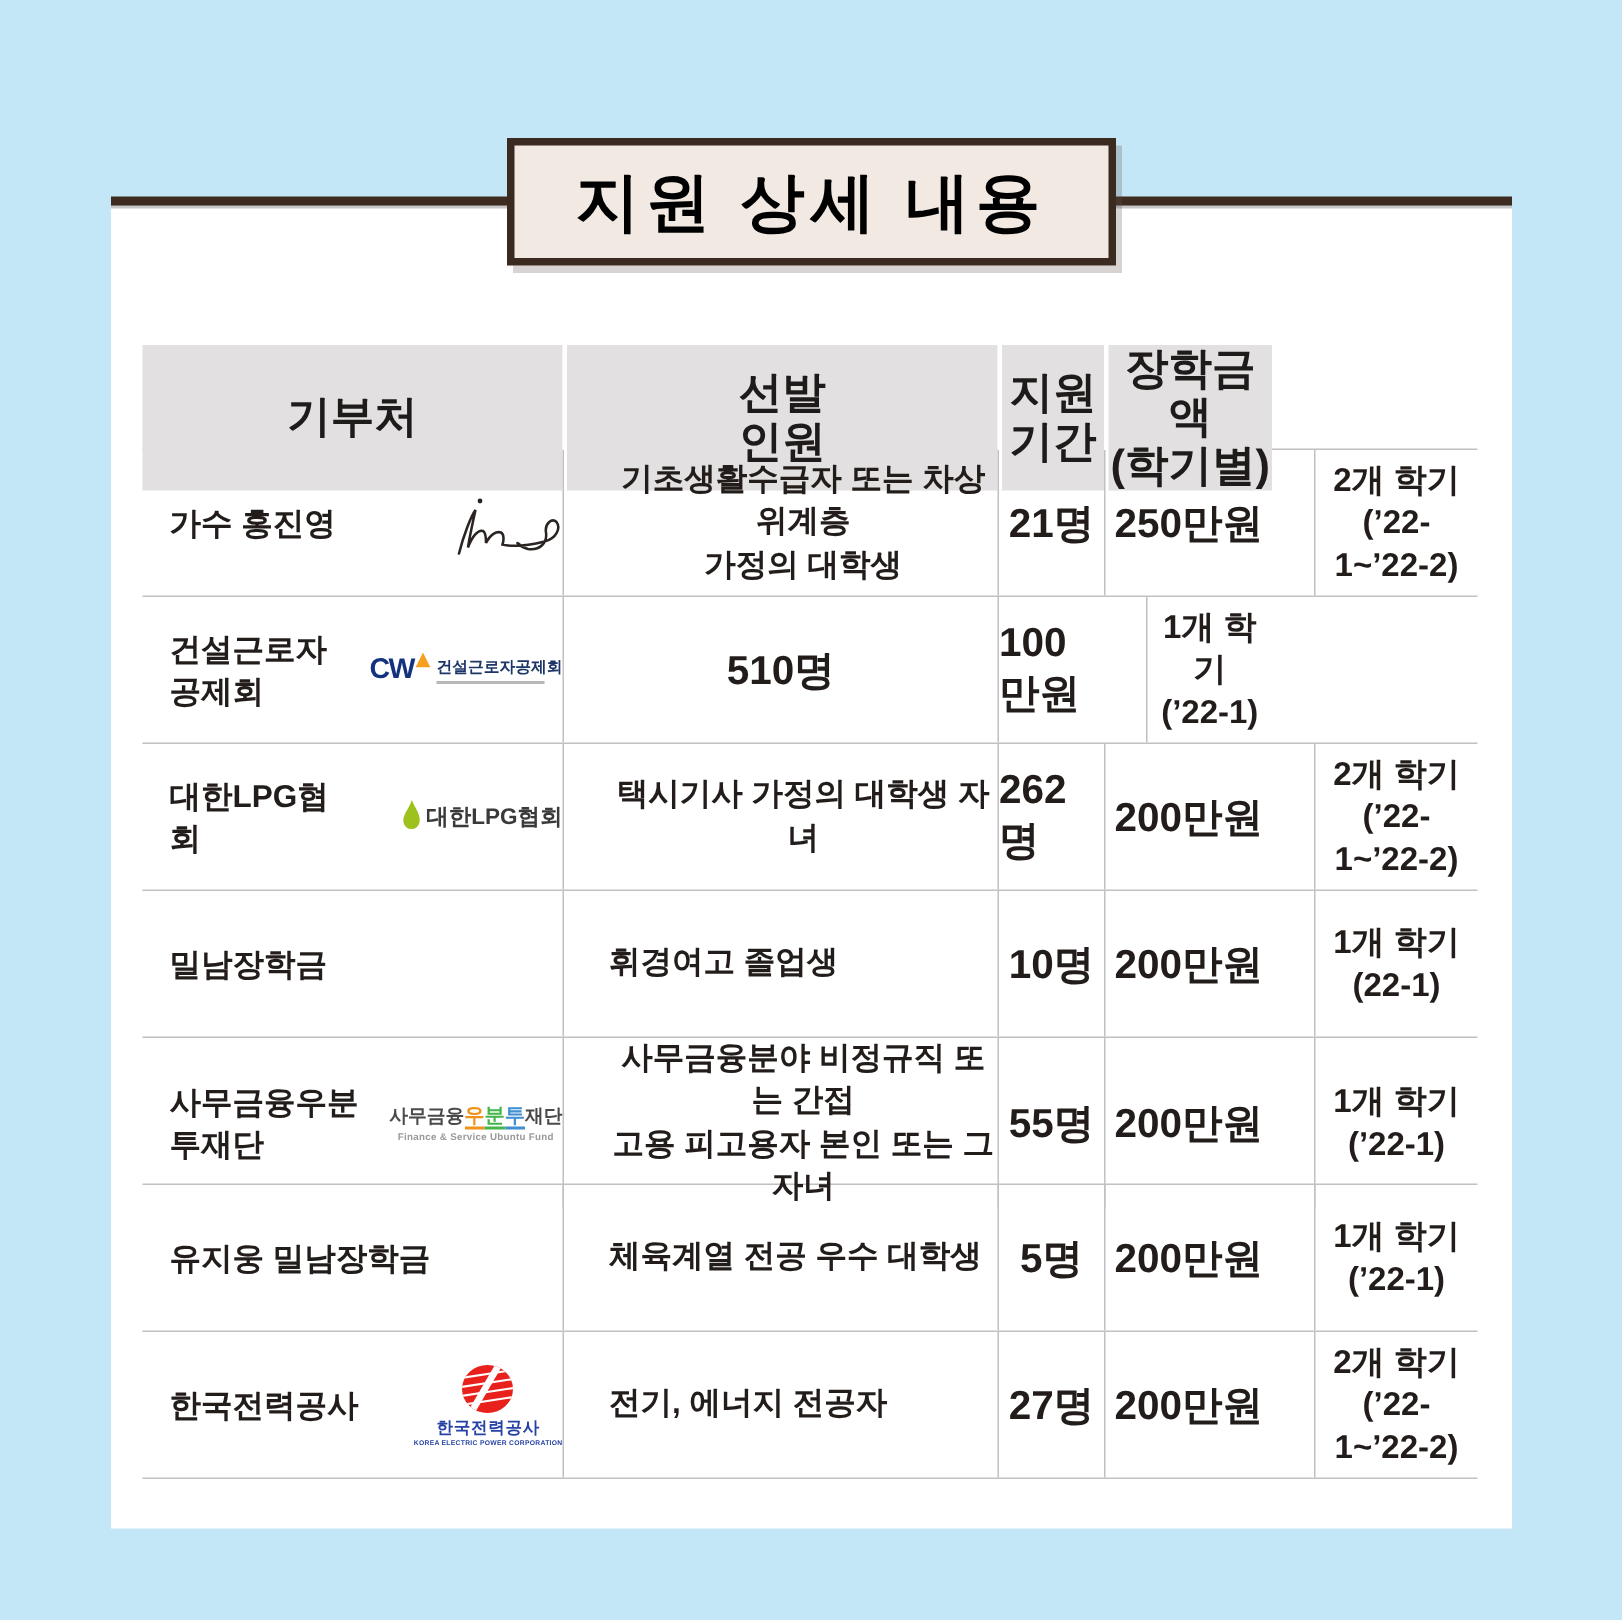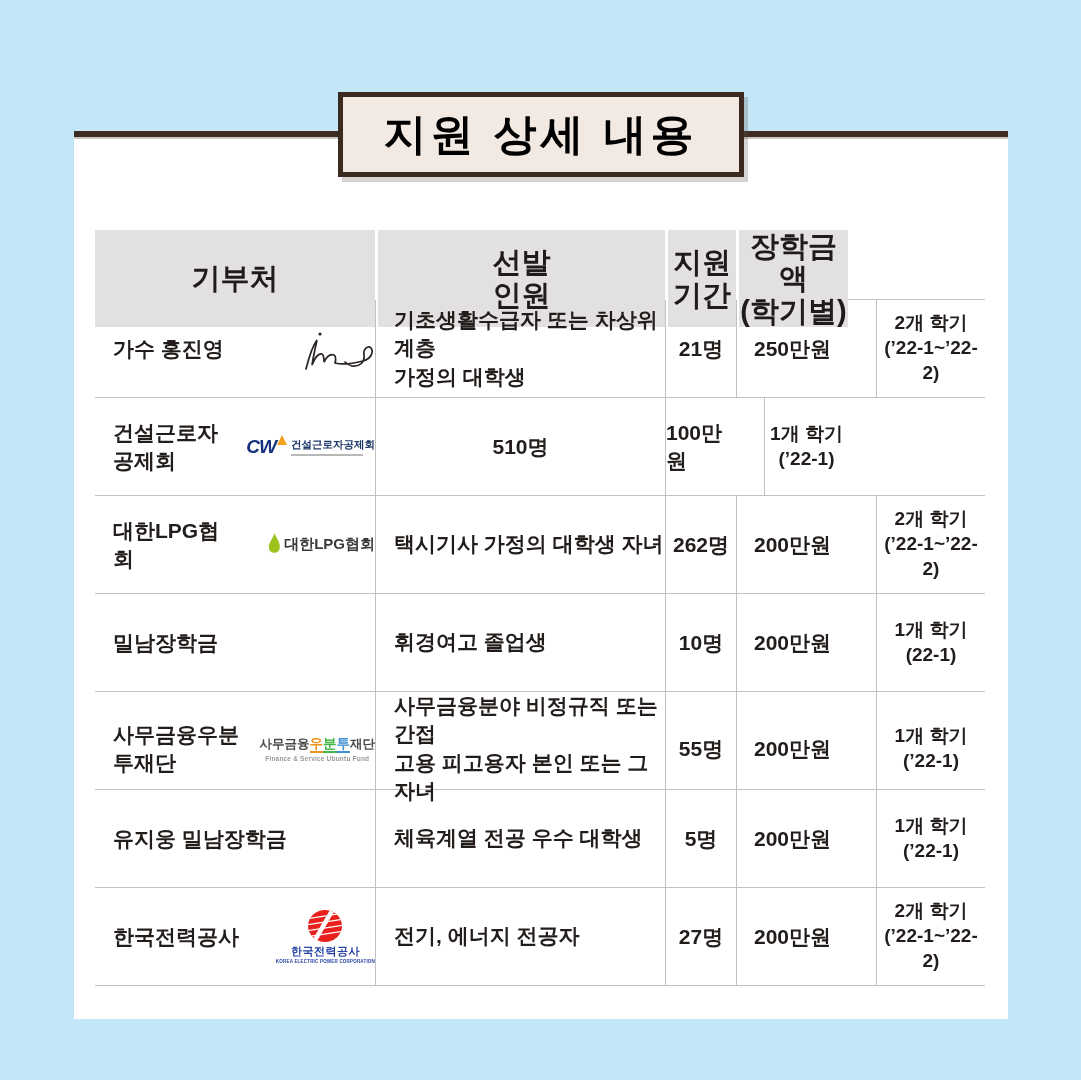--- a/index.html
+++ b/index.html
@@ -41,32 +41,32 @@
     text-align:center; font-size:29px; font-weight:700; color:#1f1b1a;
     line-height:1.12; white-space:pre-line;
   }
   .thead .hcell + .hcell { border-left:3px solid #ffffff; }
   .tbody { border-bottom:1px solid #c2c0c0; }
   .row { height:98px; border-top:1px solid #c2c0c0; }
   .cell { display:flex; align-items:center; }
   .cell + .cell { border-left:1px solid #c2c0c0; }
   .cell-donor { padding-left:18px; font-size:21px; font-weight:600;justify-content:space-between; }
   .cell-detail {
-    padding-left:18px; font-size:21px; font-weight:600;
-    line-height:1.35; white-space:pre-line;
-  }
-  .cell-center { justify-content:center; font-size:21px; font-weight:600; }
+    padding-left:30px; font-size:21px; font-weight:600;
+    line-height:1.35; white-space:pre-line;text-align:center;
+  }
+  .cell-center { justify-content:center; font-size:27px; font-weight:600; }
   .cell-period {
-    justify-content:center; text-align:center; font-size:19px; font-weight:600;
+    justify-content:center; text-align:center; font-size:22px; font-weight:600;
     line-height:1.3; white-space:pre-line;margin-left:28px;
   }
   
   .sig { margin-left:38px; flex:0 0 auto; }
   .logo-cw { display:flex; align-items:center; margin-left:12px; flex:0 0 auto; }
-  .cw-mark { font-size:19px; font-weight:700; font-style:italic; color:#15327f; letter-spacing:-1px; position:relative; }
+  .cw-mark { font-size:19px; font-weight:700; color:#15327f; letter-spacing:-1px; position:relative; }
   .cw-tri { margin:-14px 0 0 1px; }
   .cw-stack { margin-left:4px; display:flex; flex-direction:column; }
   .cw-name { font-size:10.5px; font-weight:700; color:#1c3667; letter-spacing:0; }
   .cw-bar { width:72px; height:2px; background:#b8b8b8; margin-top:2px; }
   .logo-lpg { display:flex; align-items:center; margin-left:30px; flex:0 0 auto; gap:3px; }
   .lpg-name { font-size:15px; font-weight:800; color:#3a3a3a; }
   .logo-ubuntu { display:flex; flex-direction:column; align-items:center; margin-left:8px; flex:0 0 auto; }
   .ub-line { font-size:12.5px; font-weight:800; color:#4a4a4a; white-space:nowrap; }
   .ub-c { font-size:13.5px; font-weight:800; }
   .ub-c1 { color:#f0931d; border-bottom:2px solid #f0931d; }

